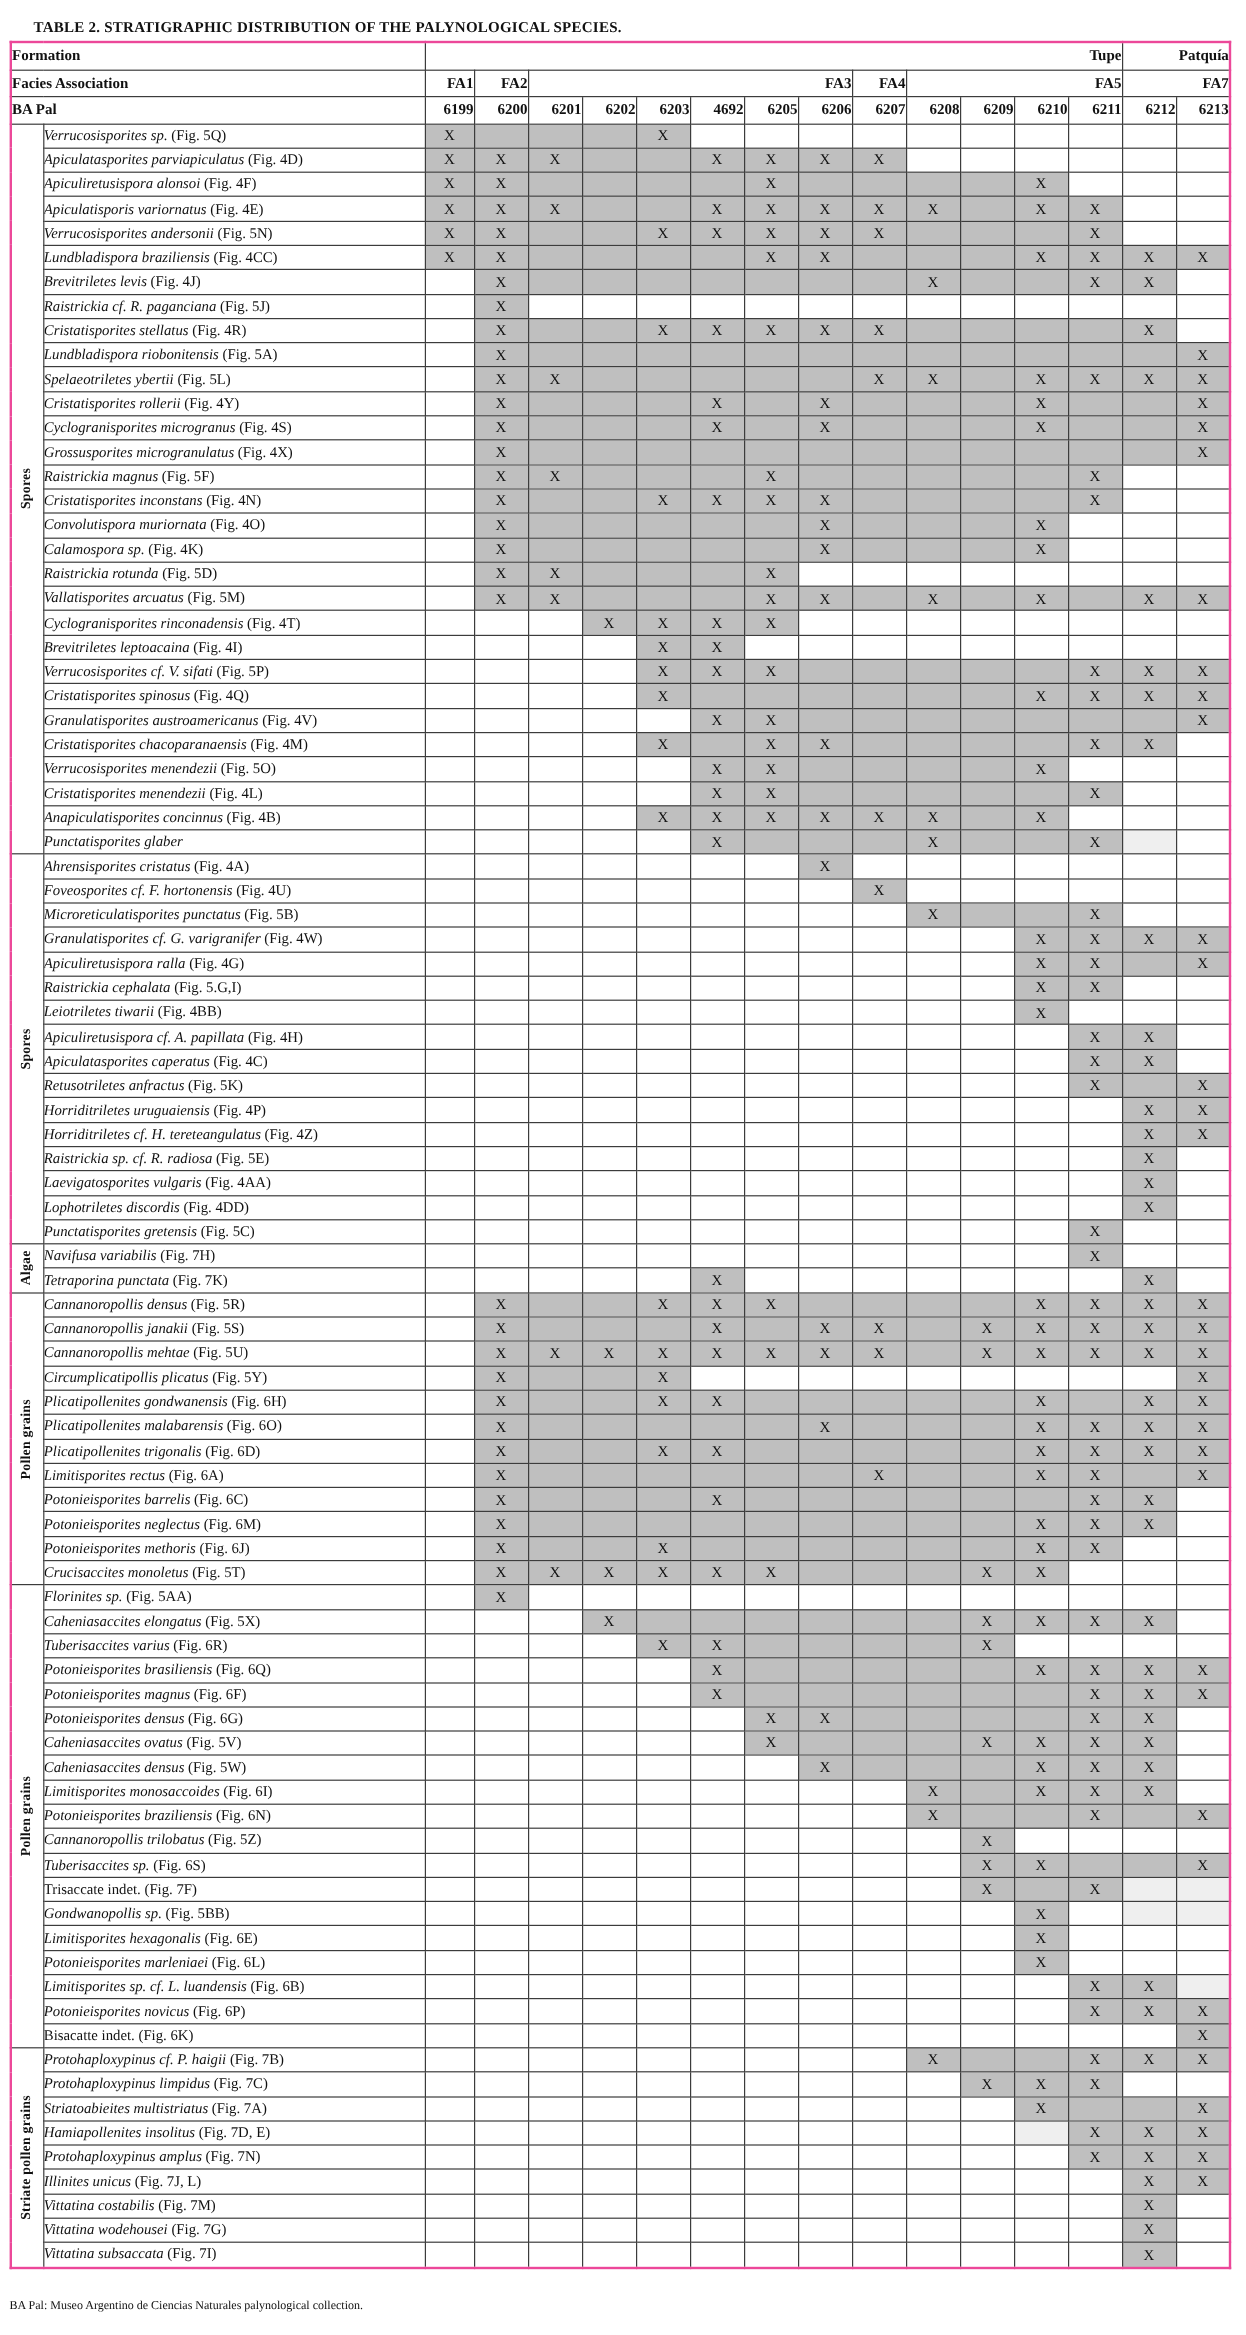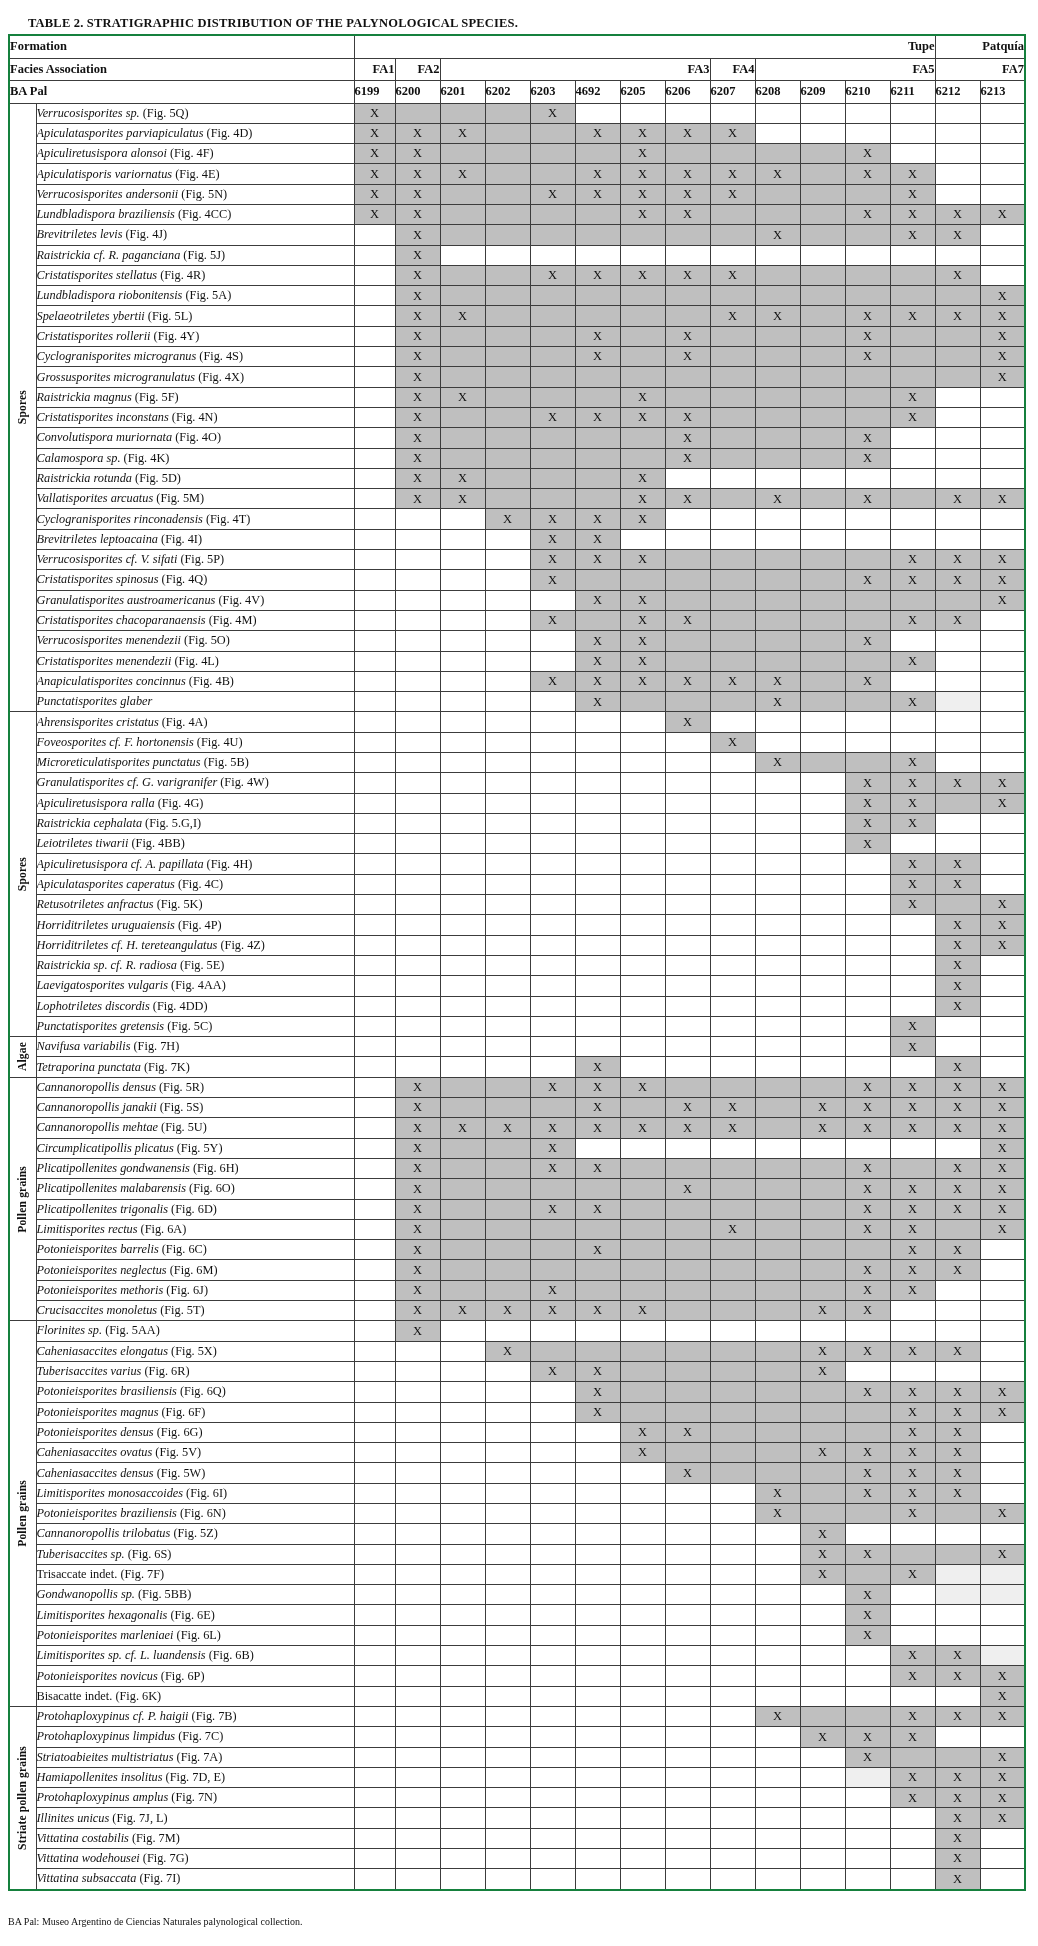--- a/index.html
+++ b/index.html
@@ -7,28 +7,28 @@
     position:relative; width:1038px; height:1946px; background:#ffffff;
     font-family:"Liberation Serif", serif; color:#111;
   }
   #title {
     position:absolute; left:8px; top:16px; font-weight:bold; font-size:12.5px;
     letter-spacing:0.2px; white-space:nowrap;margin-left:20px;
   }
   #strat-table {
     position:absolute; left:8px; top:34px;
     border-collapse:collapse; table-layout:fixed; width:1016px;
-    border:2px solid #15803d;
+    border:2px solid #ec4899;
   }
   #strat-table td { border:1px solid #3c3c3c; padding:0; overflow:hidden; }
   
   tr.hrow td { height:21.5px; font-weight:bold; font-size:12.5px; }
   td.hl { text-align:left; padding-left:6px; }
   td.hspan { text-align:right; padding-left:6px; }
-  td.hnum { text-align:left;margin-top:38px; }
+  td.hnum { text-align:right;margin-top:38px; }
   tr.hrow-last td { border-bottom:2px solid #111;font-family:Liberation Serif, serif; }
   
   tr.brow td { height:19.3px; }
   td.grp { text-align:center; vertical-align:middle; }
   .vert {
     writing-mode:vertical-rl; transform:rotate(180deg); margin:0 auto;
     font-weight:bold; font-size:11.5px; letter-spacing:0.2px; line-height:1;
     white-space:nowrap;
   }
   td.sp { text-align:left; padding-left:6px; font-size:12.3px; white-space:nowrap; }

